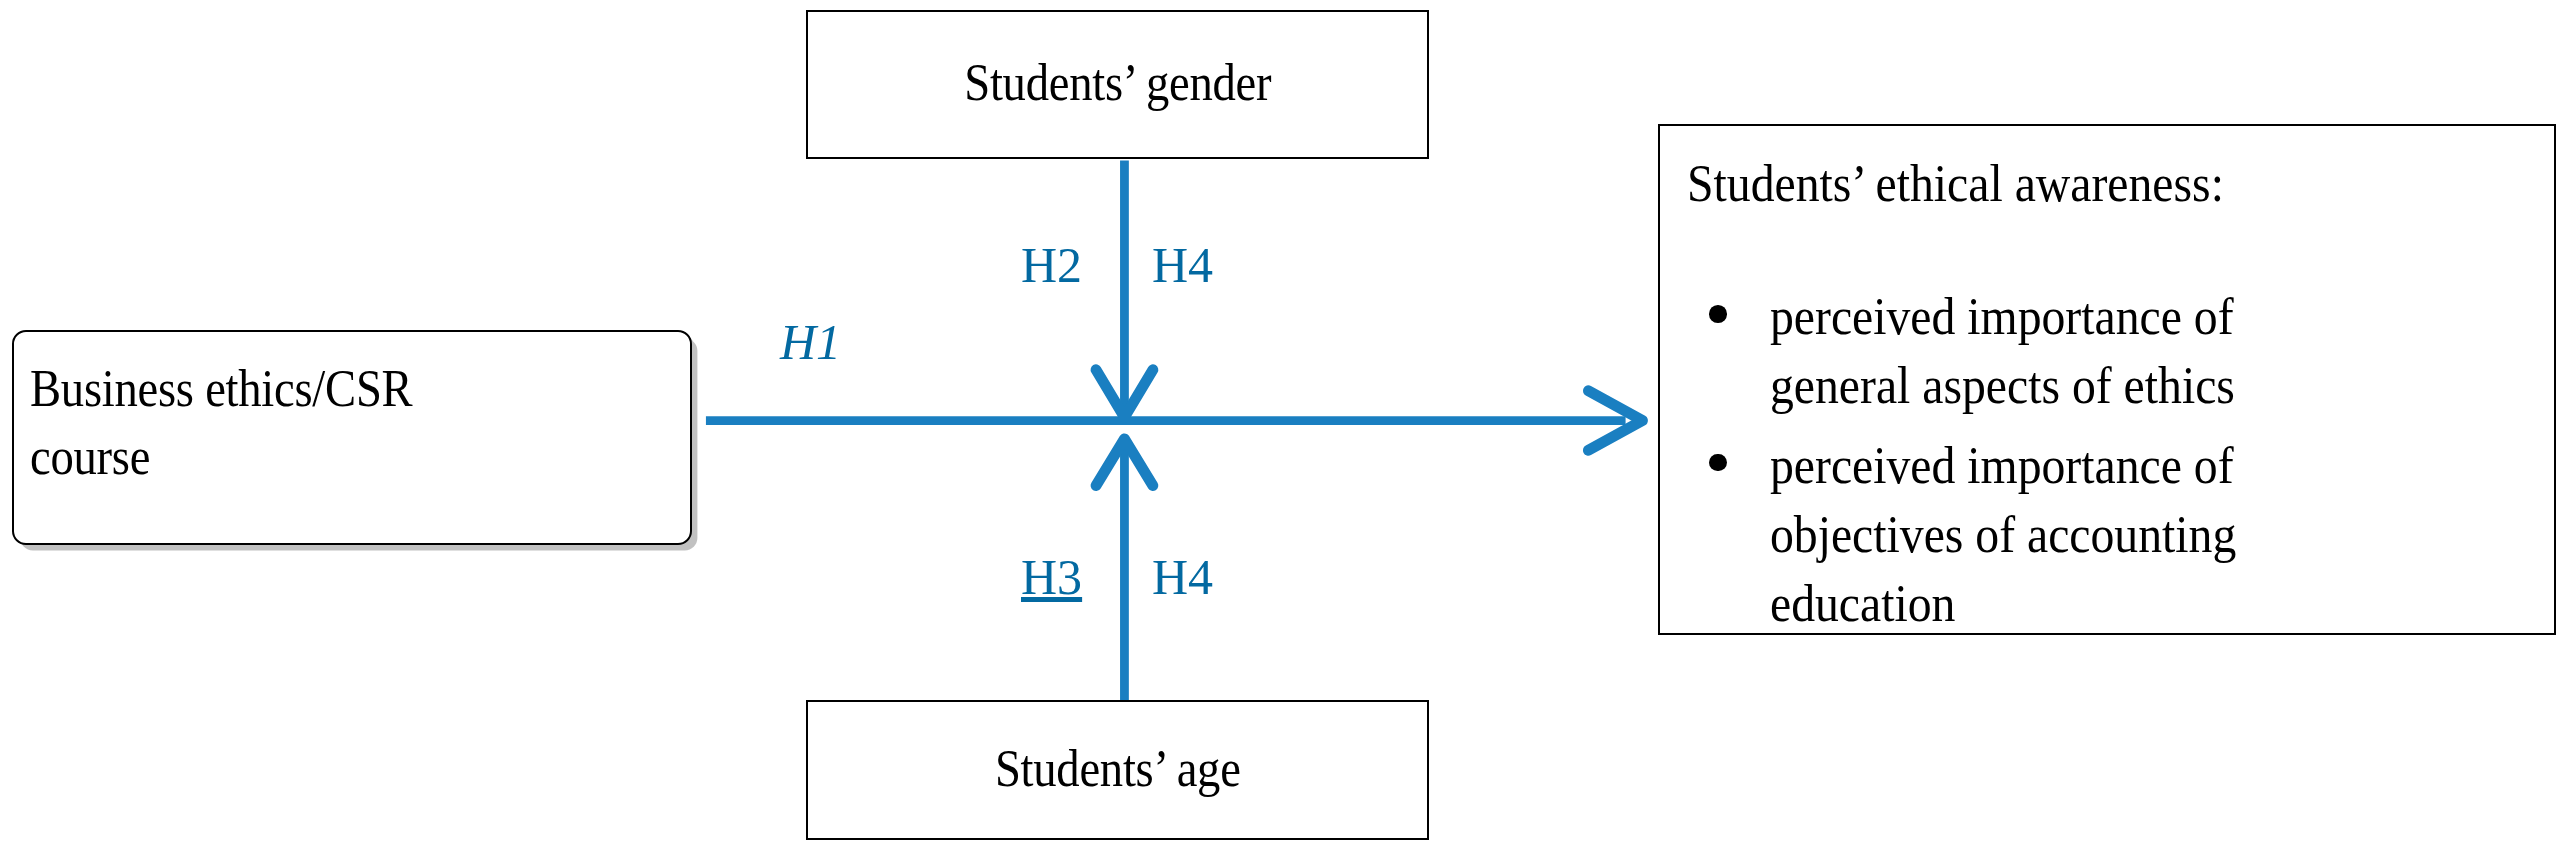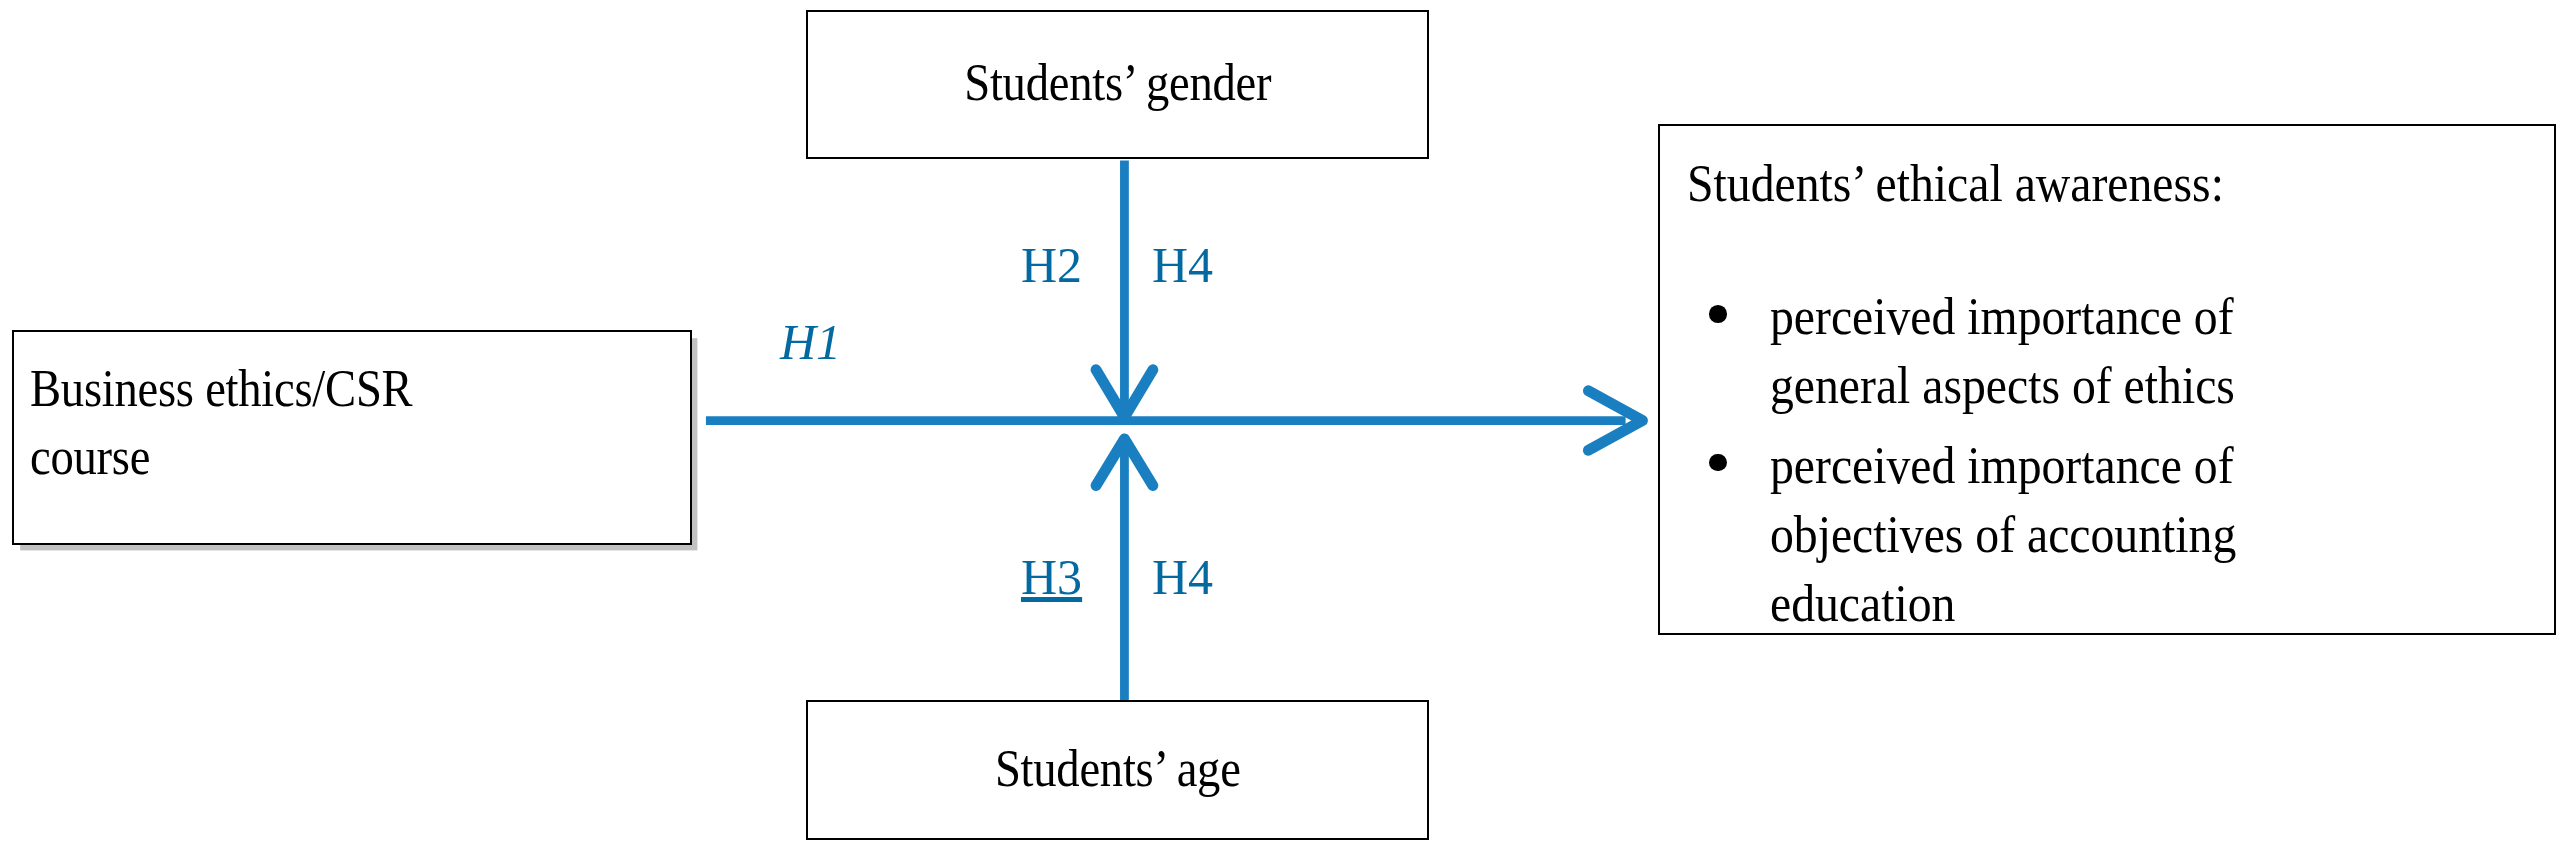--- a/index.html
+++ b/index.html
@@ -34,21 +34,21 @@
     line-height: 1.28;
     letter-spacing: -0.3px;
     white-space: pre-wrap;
     transform: scaleX(0.88);
     transform-origin: left top;
   }
 
   
   #box-course {
     left: 12.2px; top: 330px;
-    width: 680px; height: 215px;
+    width: 680px; height: 215px; border-radius: 14px;
   }
   #box-course .node-text {
     left: 16.3px; top: 23px;
     width: 718px;
     text-align: left;
   }
 
   
   #box-gender {
     left: 806px; top: 10.2px;

